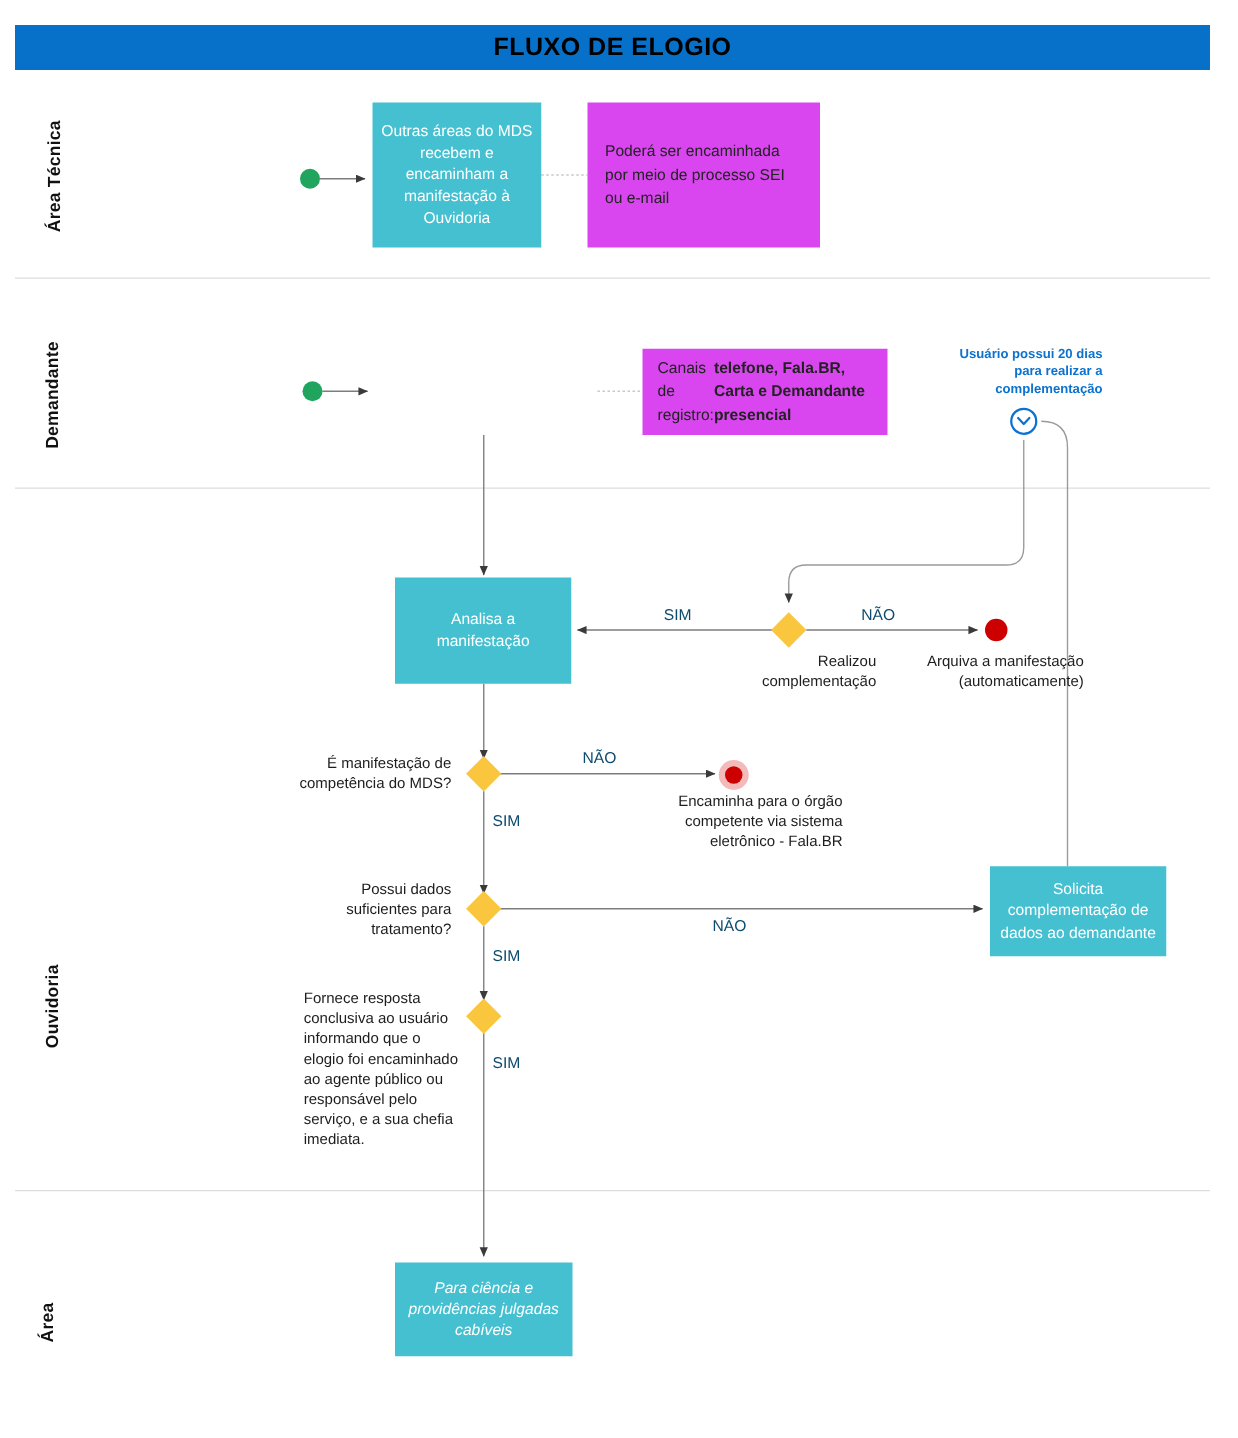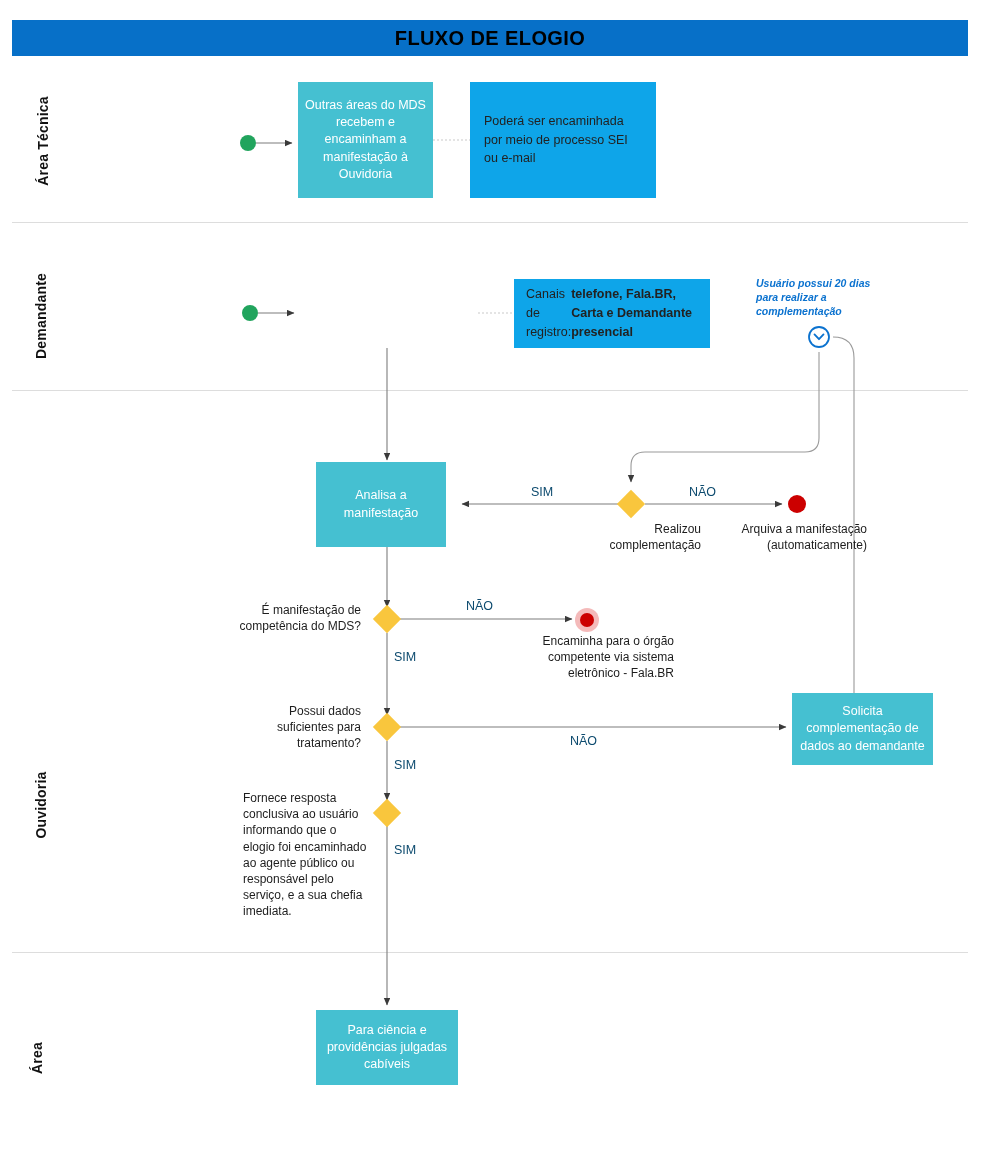--- a/index.html
+++ b/index.html
@@ -27,32 +27,32 @@
 
   
   .pbox{
     position:absolute;background:#45c0d1;color:#ffffff;
     display:flex;align-items:center;justify-content:center;text-align:center;
     font-size:12.5px;line-height:1.38;padding:4px 6px;box-sizing:border-box;
   }
 
   
   .note{
-    position:absolute;background:#0ea5e9;color:#222222;
+    position:absolute;background:#d946ef;color:#222222;
     display:flex;align-items:center;text-align:left;
     font-size:12.5px;line-height:1.5;padding:8px 14px;box-sizing:border-box;
   }
 
   
   .ftext{position:absolute;color:#1d1d1d;font-size:12px;line-height:1.35;}
   .ftext.center{text-align:right;}
   .ftext.right{text-align:right;}
   .clocknote{
     position:absolute;color:#0b72cf;font-size:10.5px;line-height:1.35;
-    font-style:italic;font-weight:bold;text-align:left;
+    font-weight:bold;text-align:right;
   }
 
   
   .elabel{position:absolute;color:#0c4a6e;font-size:12.5px;font-weight:normal;}
 
   
   .startdot{position:absolute;width:16px;height:16px;border-radius:50%;background:#21a45d;}
   .enddot{position:absolute;width:18px;height:18px;border-radius:50%;background:#cc0000;}
   .enddot.halo{width:14px;height:14px;box-shadow:0 0 0 5px rgba(220,40,40,.32);}
 
@@ -140,21 +140,21 @@
 
   <div class="clocknote" style="left:756px;top:276px;width:126px;">Usuário possui 20 dias para realizar a complementação</div>
 
   <div style="position:absolute;left:807px;top:325px;width:24px;height:24px;">
     <svg width="24" height="24" viewBox="0 0 24 24">
       <circle cx="12" cy="12" r="10" fill="#ffffff" stroke="#0b72cf" stroke-width="1.8"></circle>
       <path d="M7.5 9.4 L12 14.2 L16.5 9.4" fill="none" stroke="#0b72cf" stroke-width="1.8" stroke-linecap="round" stroke-linejoin="round"></path>
     </svg>
   </div>
 
-  <div class="pbox" style="left:316px;top:462px;width:130px;height:85px;">Analisa a manifestação</div>
+  <div class="pbox" style="left:316px;top:462px;width:141px;height:85px;">Analisa a manifestação</div>
 
   <div class="diamond" style="left:621px;top:494px;"></div>
   <div class="ftext center" style="left:561px;top:521px;width:140px;">Realizou complementação</div>
 
   <div class="elabel" style="left:531px;top:485px;">SIM</div>
   <div class="elabel" style="left:689px;top:485px;">NÃO</div>
 
   <div class="enddot" style="left:788px;top:495px;"></div>
   <div class="ftext center" style="left:727px;top:521px;width:140px;">Arquiva a manifestação (automaticamente)</div>
 
@@ -170,15 +170,15 @@
   <div class="ftext right" style="left:236px;top:703px;width:125px;">Possui dados suficientes para tratamento?</div>
   <div class="elabel" style="left:570px;top:734px;">NÃO</div>
   <div class="elabel" style="left:394px;top:758px;">SIM</div>
 
   <div class="pbox" style="left:792px;top:693px;width:141px;height:72px;">Solicita complementação de dados ao demandante</div>
 
   <div class="diamond" style="left:377px;top:803px;"></div>
   <div class="ftext" style="left:243px;top:790px;width:128px;">Fornece resposta conclusiva ao usuário informando que o elogio foi encaminhado ao agente público ou responsável pelo serviço, e a sua chefia imediata.</div>
   <div class="elabel" style="left:394px;top:843px;">SIM</div>
 
-  <div class="pbox" style="left:316px;top:1010px;width:142px;height:75px;">Para ciência  e providências julgadas cabíveis</div>
+  <div class="pbox" style="left:316px;top:1010px;width:142px;height:75px;font-style:italic;">Para ciência  e providências julgadas cabíveis</div>
 
 </div>
 
 </body></html>

